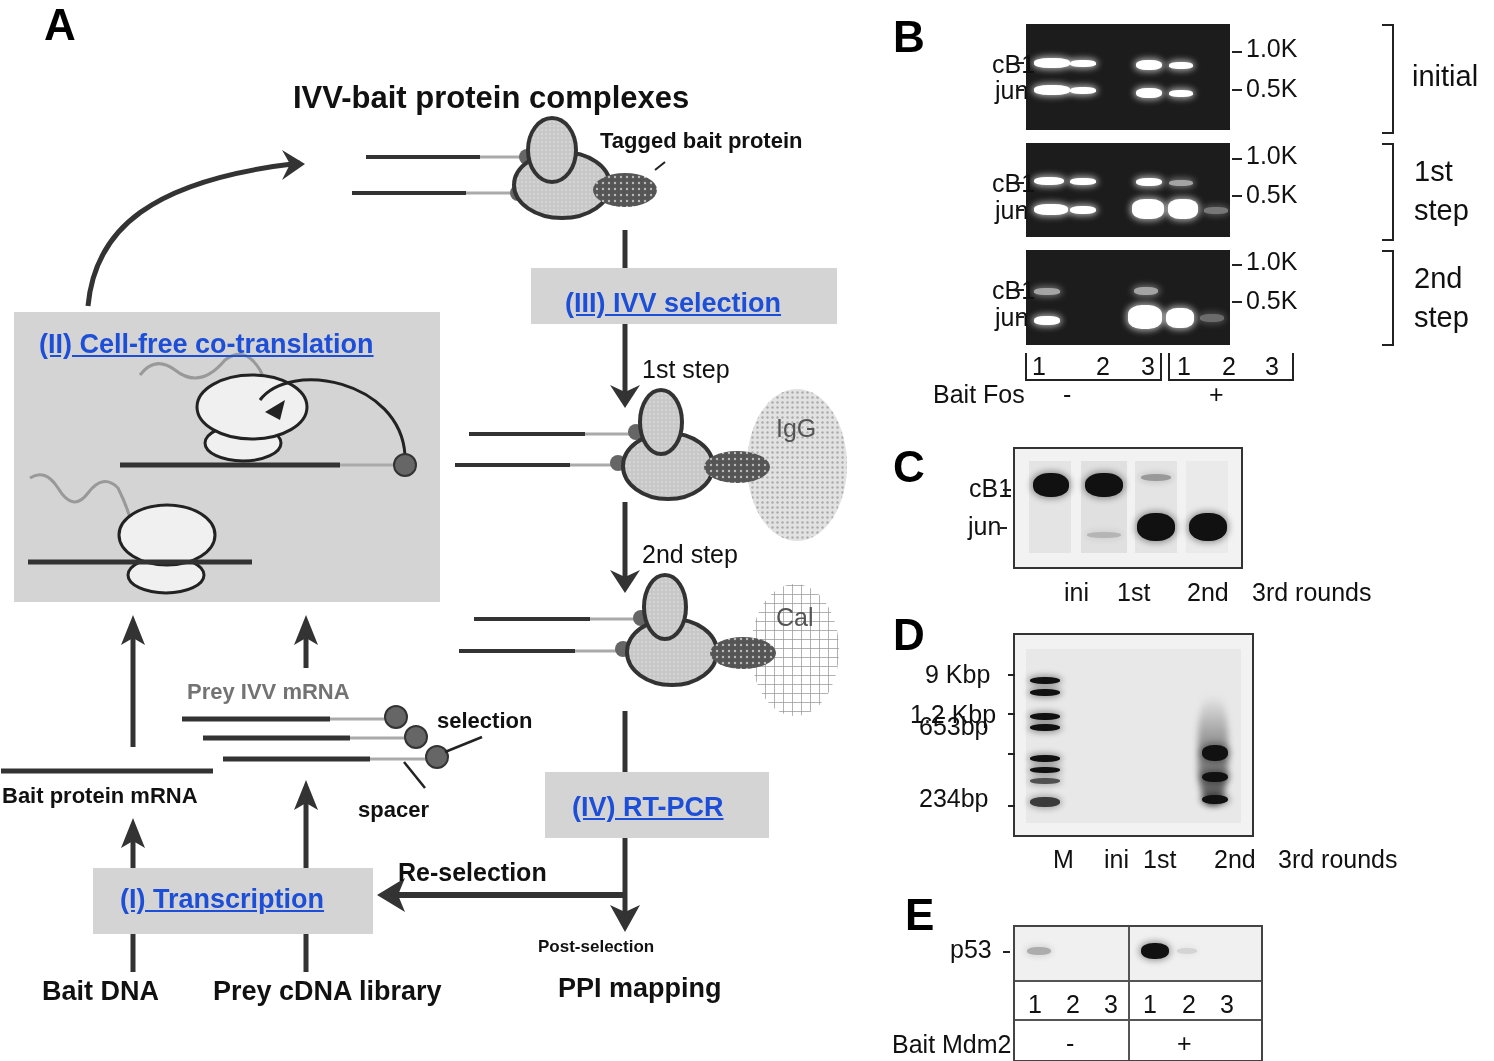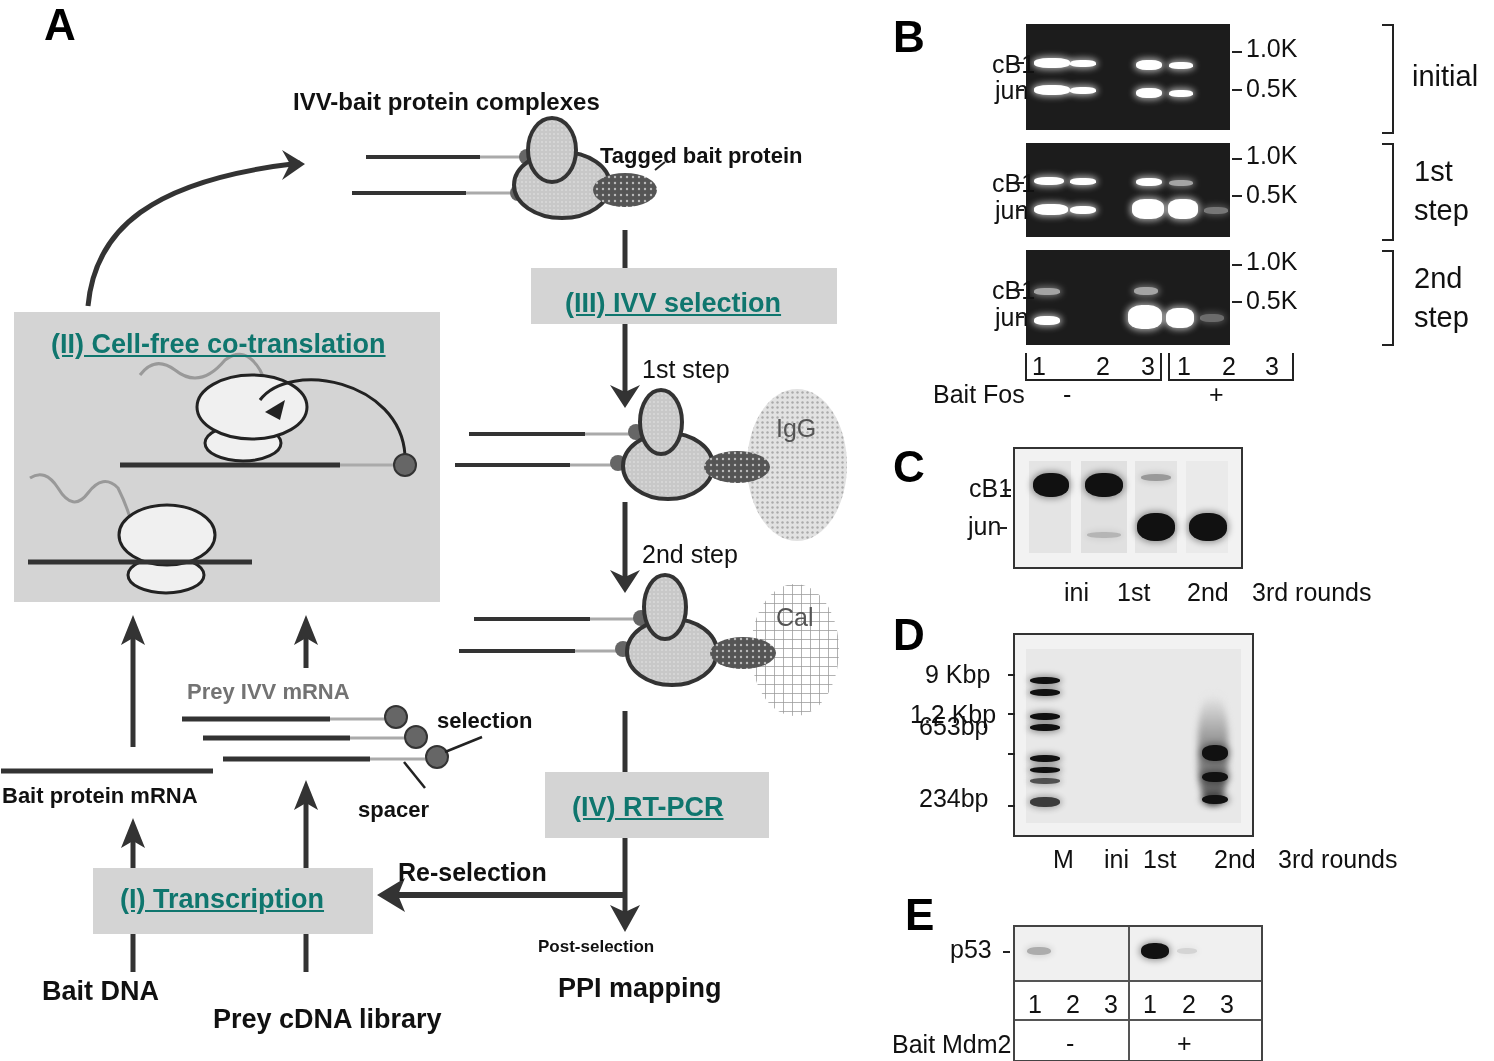--- a/index.html
+++ b/index.html
@@ -1,19 +1,19 @@
 <!DOCTYPE html>
 <html><head>
 <meta charset="utf-8">
 <style>
   html, body { margin:0; padding:0; background:#fff; }
   body { width:1494px; height:1061px; position:relative; overflow:hidden; font-family:"Liberation Sans", sans-serif; color:#111; }
   .abs { position:absolute; }
   .panel-letter { font-family:"Liberation Sans", sans-serif; font-weight:bold; font-size:44px; color:#000; }
-  .boxtitle { font-weight:bold; font-size:27px; color:#0f766e; text-decoration:underline; white-space:nowrap; }
+  .boxtitle { font-weight:bold; font-size:27px; color:#1d4ed8; text-decoration:underline; white-space:nowrap; }
   .lbl { font-size:25px; white-space:nowrap; }
   .lblb { font-size:25px; font-weight:bold; white-space:nowrap; }
   .lbls { font-size:22px; font-weight:bold; white-space:nowrap; }
   .gel-dark { background:#1c1c1c; }
   .gel-light { background:#f2f2f2; border:2px solid #333; }
   .band-w { position:absolute; background:#fff; border-radius:40%; box-shadow:0 0 6px 2px rgba(255,255,255,0.6); }
   .band-d { position:absolute; background:#111; border-radius:45%; box-shadow:0 0 6px 2px rgba(0,0,0,0.35); }
   .tick { position:absolute; height:2px; background:#222; width:10px; }
   .rtick { position:absolute; height:2px; background:#222; width:10px; }
   .rlabel { font-size:25px; white-space:nowrap; }
@@ -152,37 +152,37 @@
   <line x1="133" y1="868" x2="133" y2="838" stroke="#333" stroke-width="5"></line>
   <path d="M121 848 L133 818 L145 848 L133 841 Z" fill="#333"></path>
   <line x1="306" y1="868" x2="306" y2="800" stroke="#333" stroke-width="5"></line>
   <path d="M294 810 L306 780 L318 810 L306 803 Z" fill="#333"></path>
 
   <line x1="133" y1="934" x2="133" y2="972" stroke="#333" stroke-width="5"></line>
   <line x1="306" y1="934" x2="306" y2="972" stroke="#333" stroke-width="5"></line>
 </svg>
 
 <div class="abs panel-letter" style="left:44px; top:0px;">A</div>
-<div class="abs lblb" style="left:293px; top:80px; font-size:24px;margin-top:8px;">IVV-bait protein complexes</div>
-<div class="abs lblb" style="left:600px; top:143px; font-size:22px;text-align:center;">Tagged bait protein</div>
-<div class="abs boxtitle" style="left:51px; top:329px;text-decoration:underline;">(II) Cell-free co-translation</div>
+<div class="abs lblb" style="left:293px; top:80px; font-size:31px;">IVV-bait protein complexes</div>
+<div class="abs lblb" style="left:600px; top:128px; font-size:22px;text-align:center;">Tagged bait protein</div>
+<div class="abs boxtitle" style="left:39px; top:329px;text-decoration:underline;">(II) Cell-free co-translation</div>
 <div class="abs boxtitle" style="left:565px; top:288px;">(III) IVV selection</div>
 <div class="abs lbl" style="left:642px; top:355px;">1st step</div>
 <div class="abs lbl" style="left:642px; top:540px;">2nd step</div>
 <div class="abs lbl" style="left:776px; top:414px; color:#555;">IgG</div>
 <div class="abs lbl" style="left:776px; top:603px; color:#555;">Cal</div>
 <div class="abs lbls" style="left:187px; top:679px; color:#737373;">Prey IVV mRNA</div>
 <div class="abs lbls" style="left:437px; top:708px;">selection</div>
 <div class="abs lbls" style="left:358px; top:797px;">spacer</div>
 <div class="abs lbls" style="left:2px; top:783px;">Bait protein mRNA</div>
 <div class="abs boxtitle" style="left:572px; top:792px;">(IV) RT-PCR</div>
 <div class="abs lblb" style="left:398px; top:858px; font-size:25px;">Re-selection</div>
 <div class="abs boxtitle" style="left:120px; top:884px;">(I) Transcription</div>
 <div class="abs lblb" style="left:42px; top:976px; font-size:27px;">Bait DNA</div>
-<div class="abs lblb" style="left:213px; top:976px; font-size:27px;margin-top:28px;">Prey cDNA library</div>
+<div class="abs lblb" style="left:213px; top:976px; font-size:27px;">Prey cDNA library</div>
 <div class="abs lblb" style="left:538px; top:937px; font-size:17px;">Post-selection</div>
 <div class="abs lblb" style="left:558px; top:973px; font-size:27px;">PPI mapping</div>
 
 <div class="abs panel-letter" style="left:893px; top:12px;">B</div>
 
 <div class="abs gel-dark" style="left:1026px; top:24px; width:204px; height:106px;">
   <div class="band-w" style="left:8px; top:34px; width:36px; height:10px;"></div>
   <div class="band-w" style="left:44px; top:36px; width:26px; height:7px;"></div>
   <div class="band-w" style="left:8px; top:61px; width:36px; height:10px;"></div>
   <div class="band-w" style="left:44px; top:63px; width:26px; height:7px;"></div>

